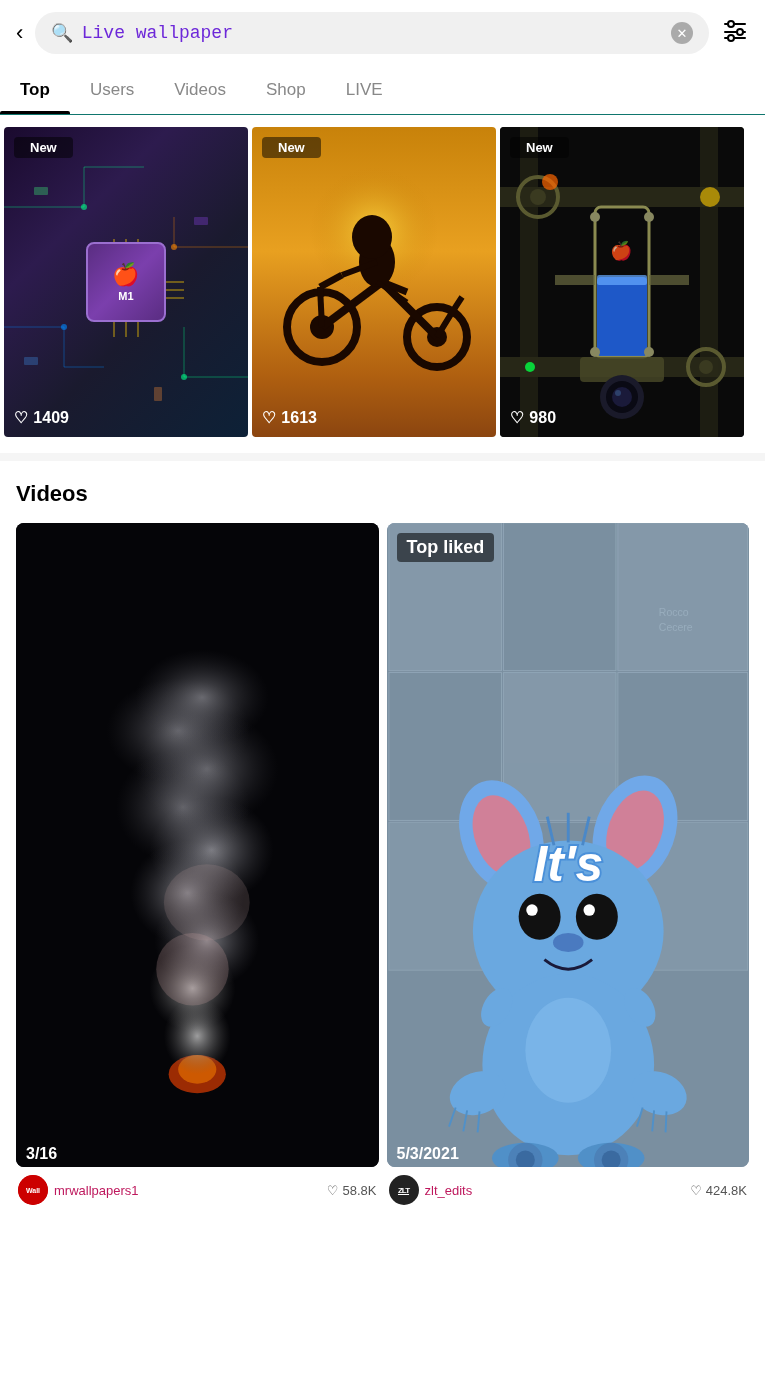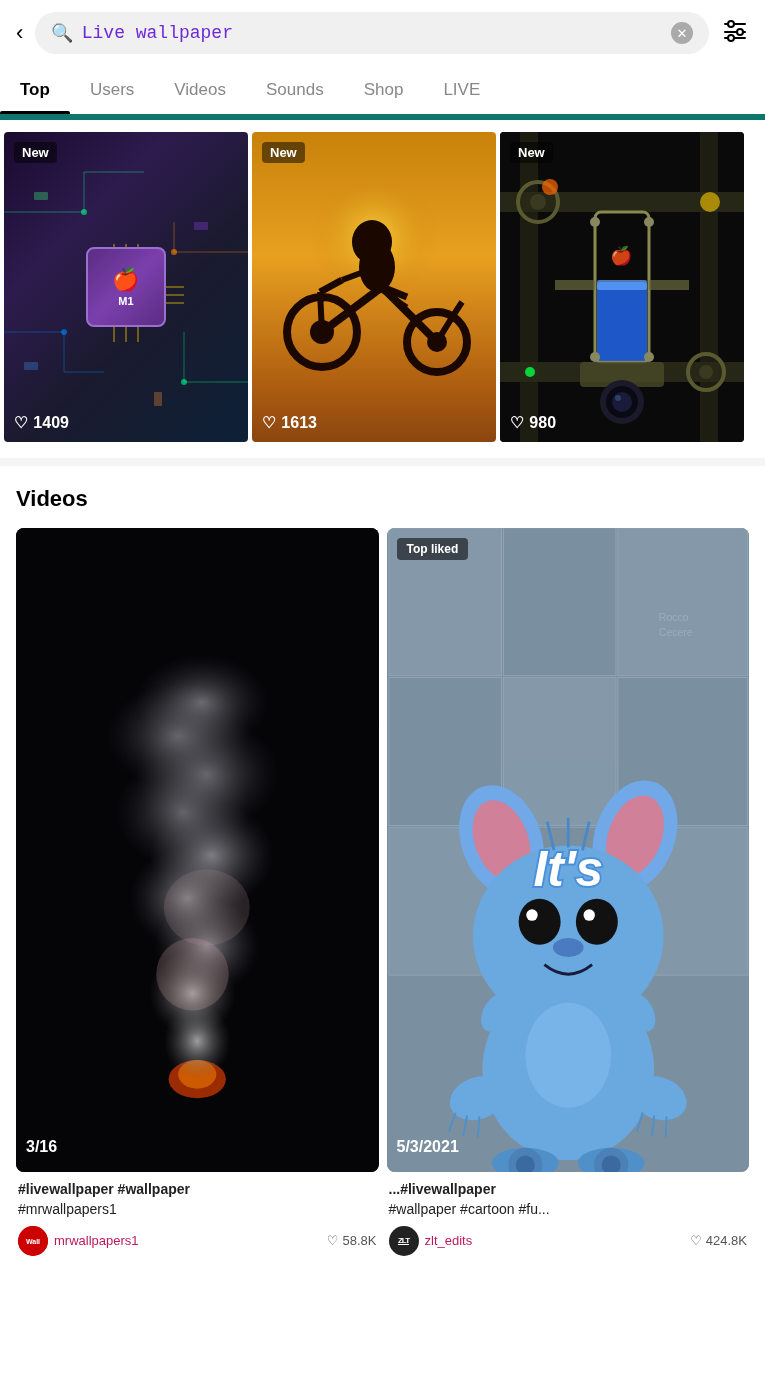--- a/index.html
+++ b/index.html
@@ -58,21 +58,21 @@
     }
     .filter-btn {
       font-size: 22px;
       cursor: pointer;
       color: #000;
     }
 
     
     .tabs {
       display: flex;
-      border-bottom: 6px solid #0f766e;
+      border-bottom: 1px solid #0f766e;
       overflow-x: auto;
       scrollbar-width: none;
     }
     .tabs::-webkit-scrollbar { display: none; }
     .tab {
       padding: 14px 20px;
       font-size: 17px;
       color: #888;
       cursor: pointer;
       white-space: nowrap;
@@ -148,21 +148,21 @@
     }
     .apple-logo { font-size: 22px; color: #fff; }
     .m1-text { color: #fff; font-size: 11px; font-weight: 700; }
 
     .new-badge {
       position: absolute;
       top: 10px;
       left: 10px;
       background: rgba(0,0,0,0.5);
       color: #fff;
-      padding: 3px 8px;
+      padding: 3px 16px;
       border-radius: 4px;
       font-size: 13px;
       font-weight: 600;
     }
     .like-count {
       position: absolute;
       bottom: 10px;
       left: 10px;
       color: #fff;
       font-size: 16px;
@@ -223,26 +223,26 @@
     }
 
     .top-liked-badge {
       position: absolute;
       top: 10px;
       left: 10px;
       background: rgba(0,0,0,0.55);
       color: #fff;
       padding: 4px 10px;
       border-radius: 4px;
-      font-size: 12px;
+      font-size: 18px;
       font-weight: 600;
     }
     .video-page-info {
       position: absolute;
-      bottom: 16px;
+      bottom: 4px;
       left: 10px;
       color: #fff;
       font-size: 16px;
       font-weight: 700;
     }
 
     .video-info {
       padding: 8px 2px 4px;
     }
     .video-hashtags {
@@ -316,21 +316,20 @@
       <line x1="4" y1="22" x2="24" y2="22" stroke="#000" stroke-width="2" stroke-linecap="round"></line>
       <circle cx="10" cy="22" r="3" fill="#fff" stroke="#000" stroke-width="2"></circle>
     </svg>
   </div>
 </div>
 
 <div class="tabs">
   <div class="tab active">Top</div>
   <div class="tab">Users</div>
   <div class="tab">Videos</div>
-  <div class="tab">Sounds</div>
   <div class="tab">Shop</div>
   <div class="tab">LIVE</div>
 </div>
 
 <div class="top-section">
   <div class="top-thumbnails">
 
     <div class="thumb-item">
       <div class="thumb-bg circuit">
         <svg width="244" height="310" viewBox="0 0 244 310" style="position:absolute;top:0;left:0;">
@@ -524,24 +523,20 @@
             <ellipse cx="170" cy="220" rx="75" ry="55" fill="url(#s3)"></ellipse>
             <ellipse cx="195" cy="185" rx="70" ry="50" fill="url(#s3)"></ellipse>
 
             <ellipse cx="185" cy="470" rx="38" ry="38" fill="rgba(200,160,160,0.25)"></ellipse>
             <ellipse cx="200" cy="400" rx="45" ry="40" fill="rgba(180,150,150,0.2)"></ellipse>
           </svg>
         </div>
         <div class="video-page-info">3/16</div>
       </div>
       <div class="video-info">
-        <div class="video-hashtags">
-          <strong>#livewallpaper #wallpaper</strong><br>
-          <span>#mrwallpapers1</span>
-        </div>
         <div class="video-author-row">
           <div class="author-left">
             <div class="author-avatar">
               <svg width="30" height="30" viewBox="0 0 30 30">
                 <rect width="30" height="30" fill="#c00" rx="15"></rect>
                 <text x="15" y="18" text-anchor="middle" fill="#fff" font-size="7" font-weight="bold">Wall</text>
               </svg>
             </div>
             <span class="author-name">mrwallpapers1</span>
           </div>
@@ -621,24 +616,20 @@
             <circle cx="145" cy="670" r="18" fill="#4a7ab0" opacity="0.7"></circle>
             <circle cx="145" cy="670" r="10" fill="#3a6aa0"></circle>
             <circle cx="235" cy="670" r="18" fill="#4a7ab0" opacity="0.7"></circle>
             <circle cx="235" cy="670" r="10" fill="#3a6aa0"></circle>
           </svg>
           <div class="top-liked-badge">Top liked</div>
           <div class="video-page-info">5/3/2021</div>
         </div>
       </div>
       <div class="video-info">
-        <div class="video-hashtags">
-          <strong>...#livewallpaper</strong><br>
-          <span>#wallpaper #cartoon #fu...</span>
-        </div>
         <div class="video-author-row">
           <div class="author-left">
             <div class="author-avatar zlt">
               <span>ZLT</span>
             </div>
             <span class="author-name">zlt_edits</span>
           </div>
           <div class="like-right">
             <span>♡</span>
             <span>424.8K</span>

